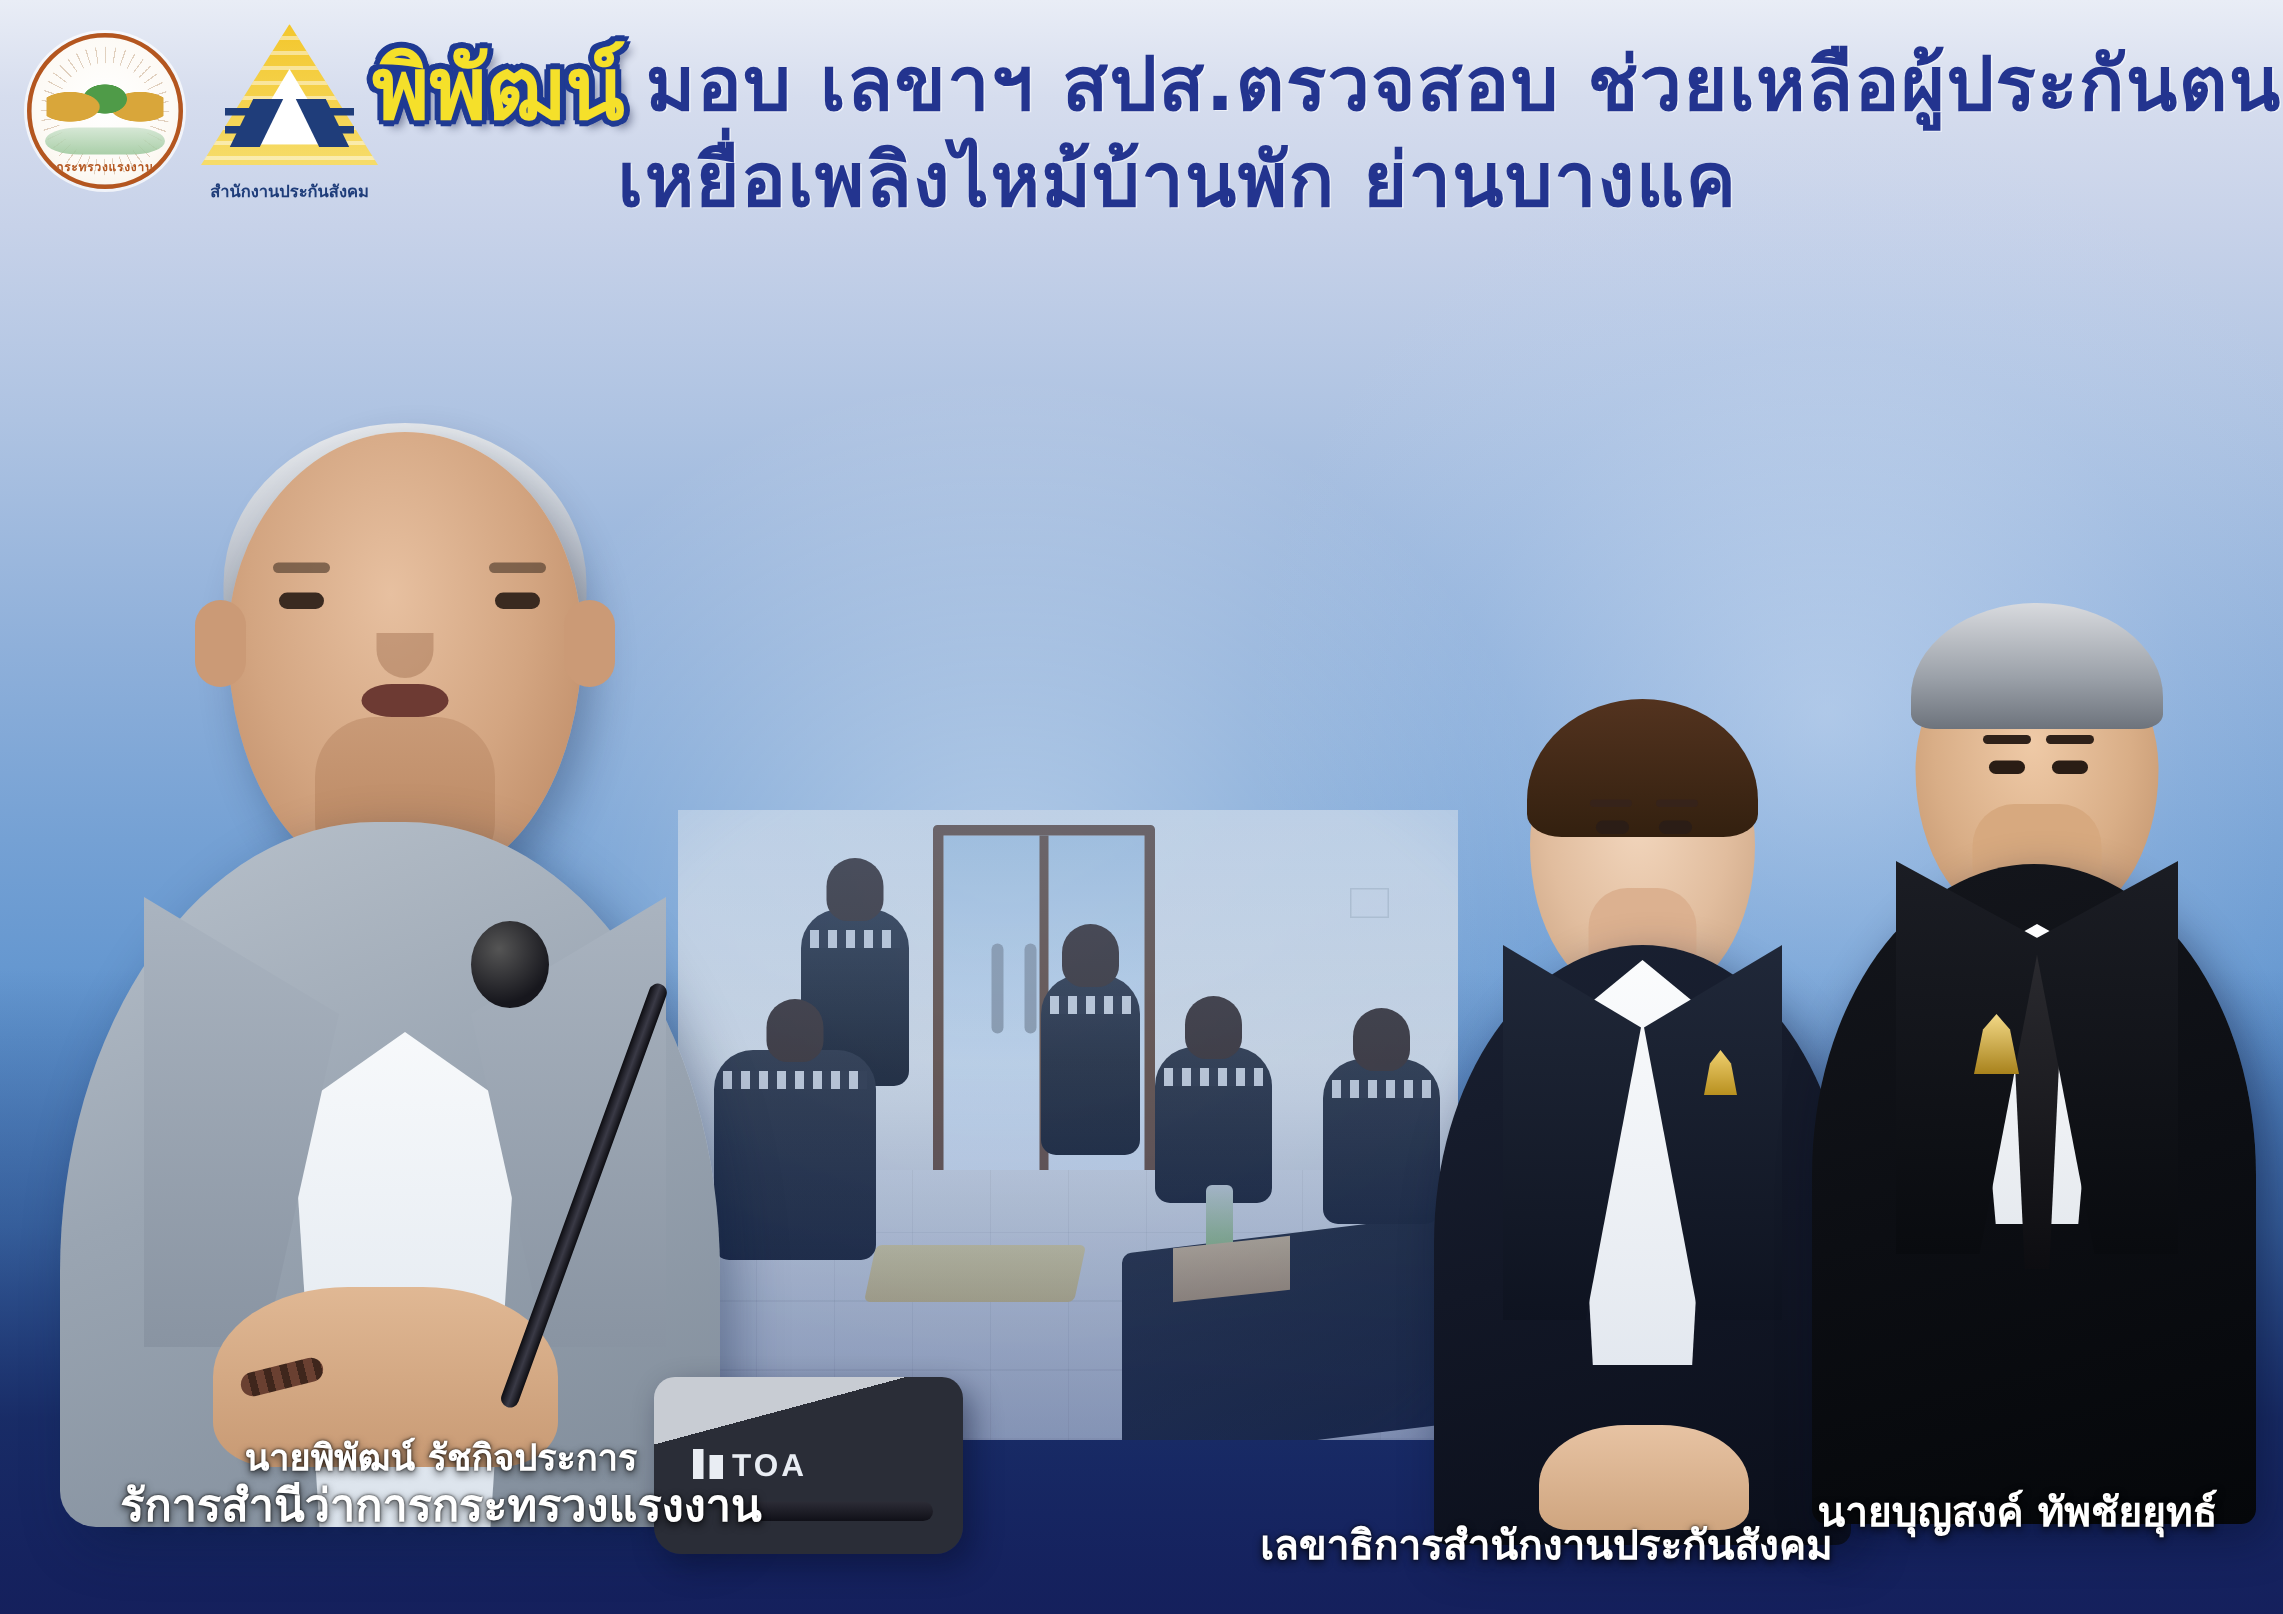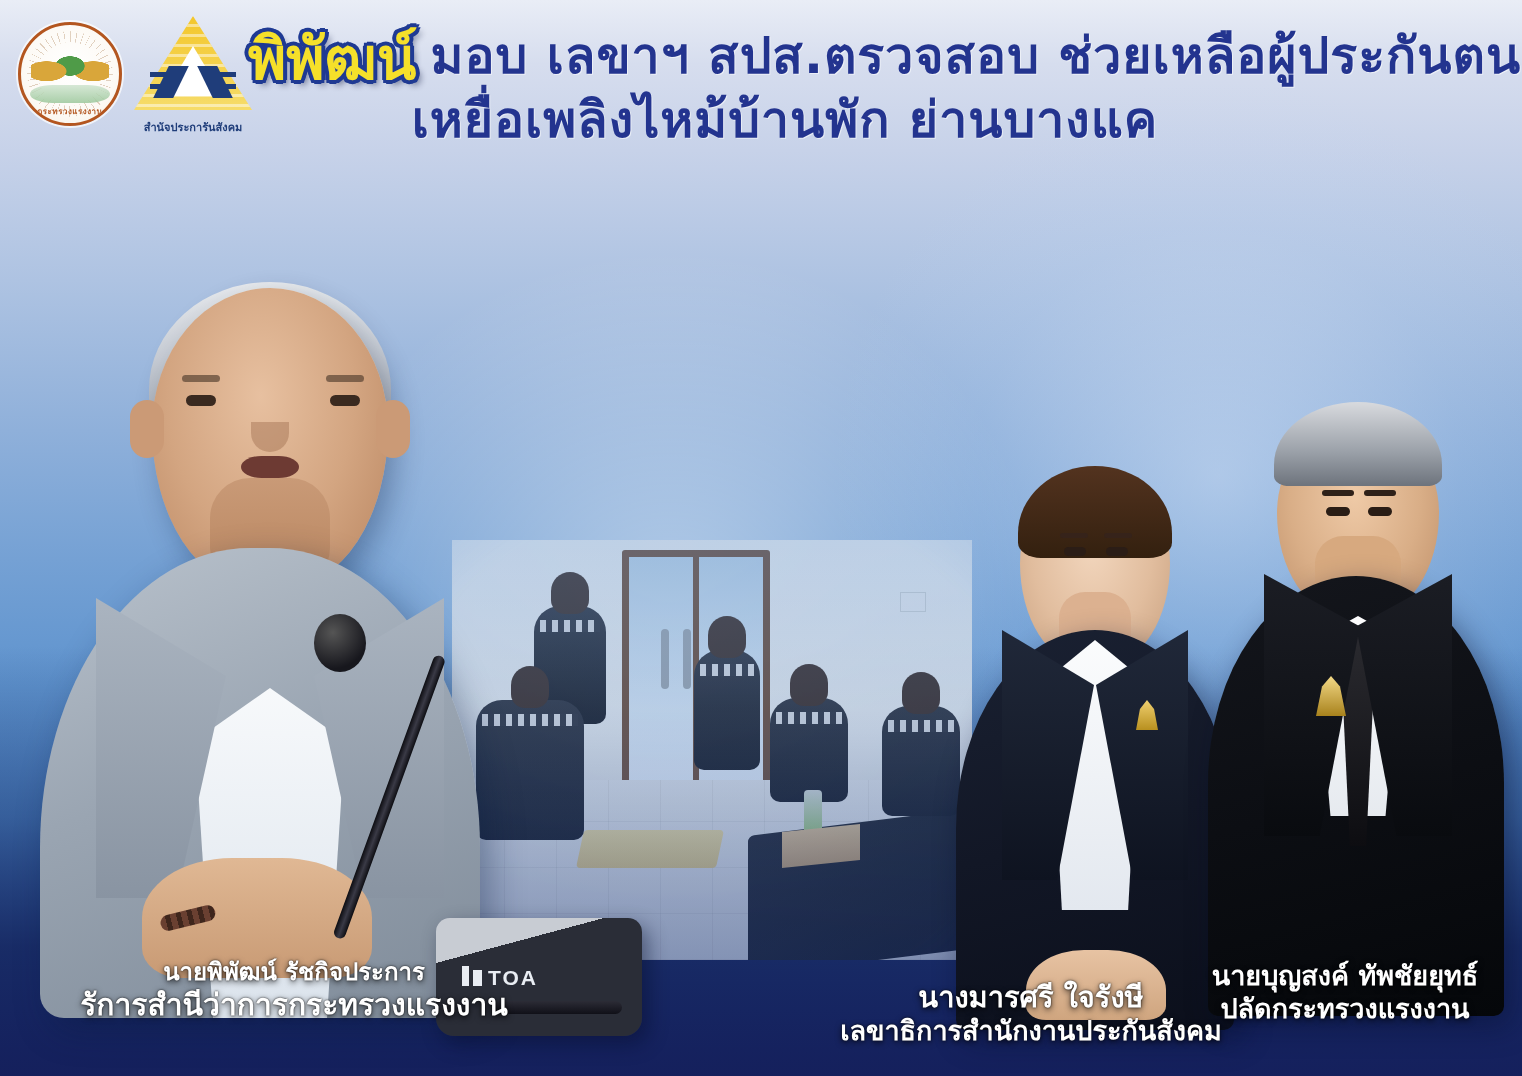--- a/index.html
+++ b/index.html
@@ -481,21 +481,21 @@
       <div class="seal-fig"></div>
       <div class="seal-cloud"></div>
       <div class="seal-text">กระทรวงแรงงาน</div>
     </div>
 
     <div class="logo-sso">
       <div class="tri"></div>
       <div class="tri-lines"></div>
       <div class="tri-inner"></div>
       <div class="mark"></div>
-      <div class="caption">สำนัจประการันสังคม</div>
+      <div class="caption">สำนักงานประกันสังคม</div>
     </div>
 
     <div class="headline">
       <div class="hl-line1">
         <span class="hl-word">พิพัฒน์</span><span class="hl-rest">มอบ เลขาฯ สปส.ตรวจสอบ ช่วยเหลือผู้ประกันตน</span>
       </div>
       <div class="hl-line2">เหยื่อเพลิงไหม้บ้านพัก ย่านบางแค</div>
     </div>
   </div>
 
@@ -595,22 +595,20 @@
     <div class="lapR"></div>
     <div class="pin"></div>
   </div>
 
   <div class="cap cap-minister">
     <span class="n">นายพิพัฒน์ รัชกิจประการ</span>
     <span class="t">รัการสำนีว่าการกระทรวงแรงงาน</span>
   </div>
 
   <div class="cap cap-sec">
-    <span class="n">นางมารศรี  ใจรังษี</span>
     <span class="t">เลขาธิการสำนักงานประกันสังคม</span>
   </div>
 
   <div class="cap cap-perm">
     <span class="n">นายบุญสงค์ ทัพชัยยุทธ์</span>
-    <span class="t">ปลัดกระทรวงแรงงาน</span>
   </div>
 
 </div>
 
 </body></html>

